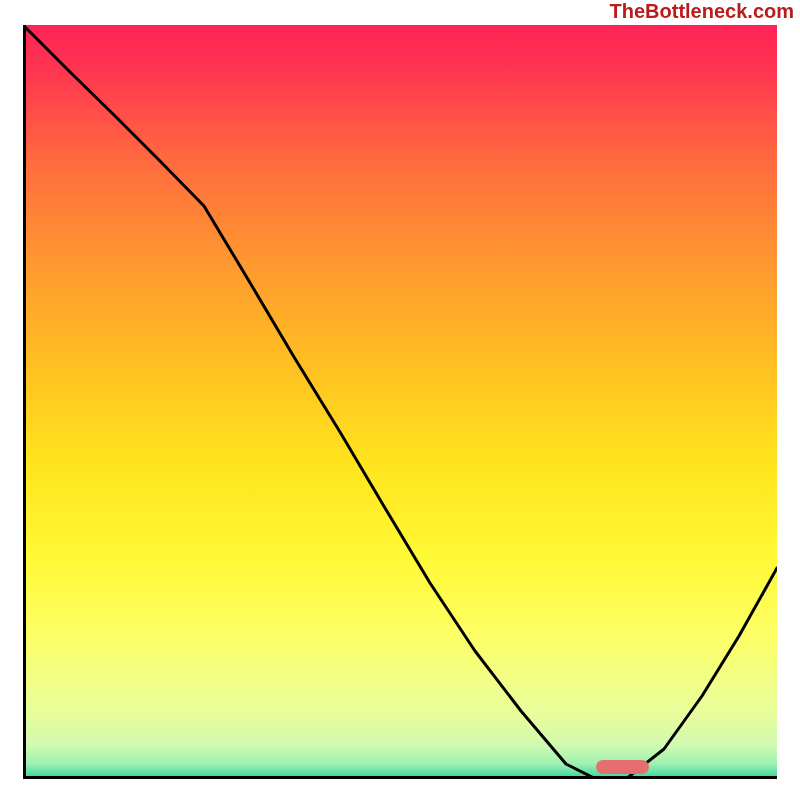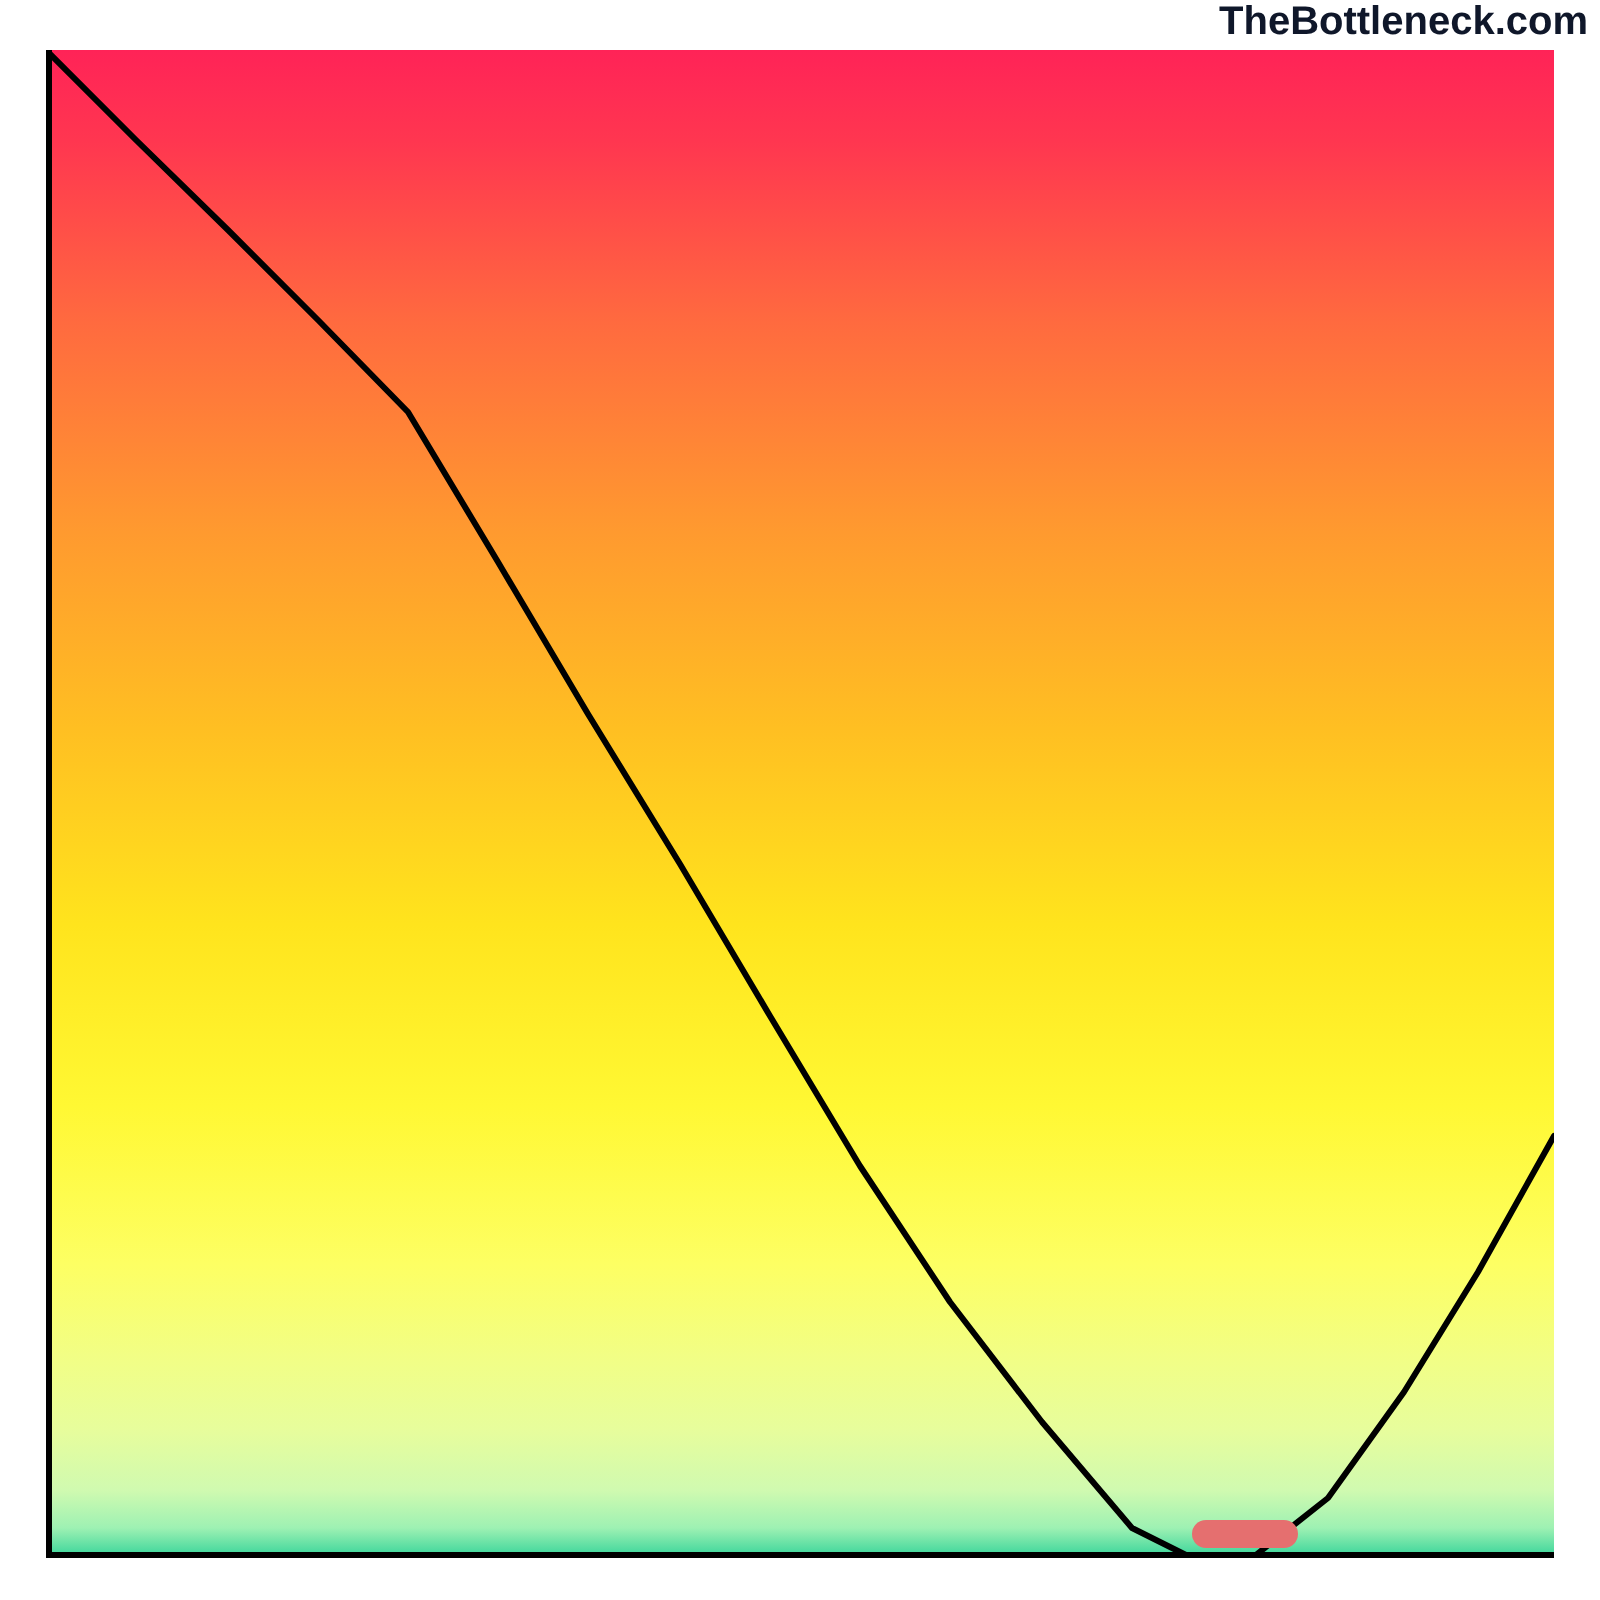--- a/index.html
+++ b/index.html
@@ -15,21 +15,21 @@
     position: relative;
     width: 800px;
     height: 800px;
   }
   .watermark {
     position: absolute;
     top: 0;
     right: 6px;
     font-size: 20px;
     font-weight: 700;
-    color: #0f172a;
+    color: #b91c1c;
     letter-spacing: 0;
     user-select: none;
     z-index: 3;
     text-align: right;
   }
   .plot-area {
     position: absolute;
     left: 23px;
     top: 25px;
     width: 754px;

